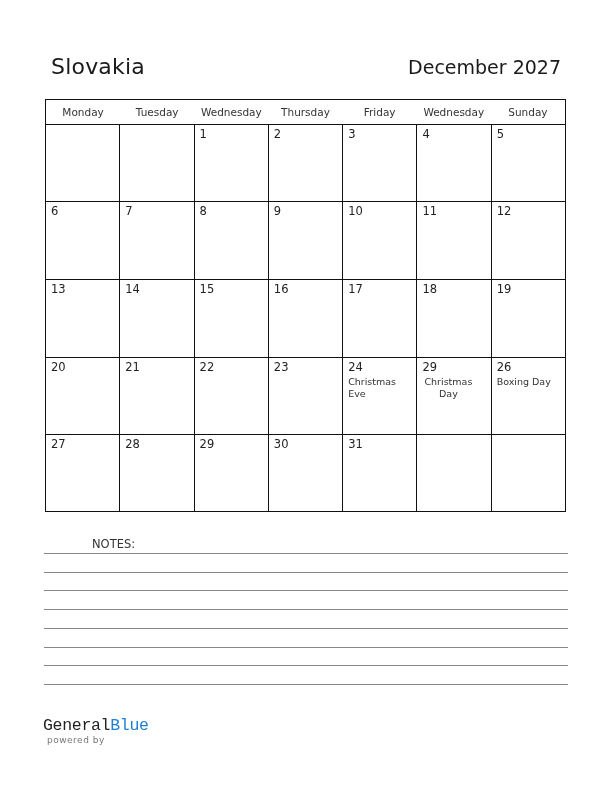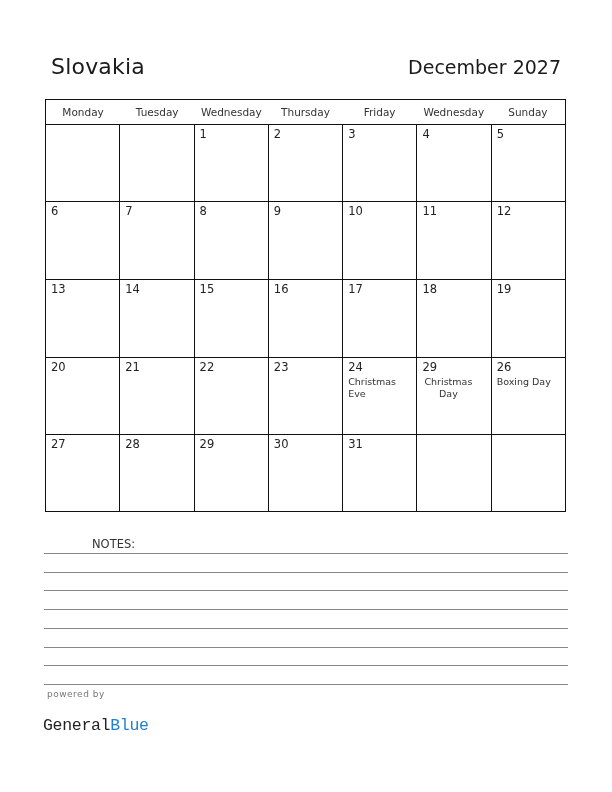--- a/index.html
+++ b/index.html
@@ -10,21 +10,21 @@
   .header-row { position: absolute; left: 0; top: 0; width: 519px; height: 24px; border-bottom: 1.5px solid #111; display: flex; }
   .header-cell { flex: 1; text-align: center; font-size: 10.5px; line-height: 24px; color: #333; }
   .week-row { position: absolute; left: 0; width: 519px; height: 77px; display: flex; }
   .day-cell { flex: 1; position: relative; border-right: 1.5px solid #111; box-sizing: border-box; }
   .day-cell:last-child { border-right: none; }
   .row-divider { position: absolute; left: 0; width: 519px; height: 0; border-top: 1.5px solid #111; }
   .day-num { position: absolute; left: 5px; top: 2px; font-size: 11.5px; color: #222; }
   .holiday { position: absolute; left: 5px; top: 18px; right: 3px; font-size: 9.5px; line-height: 12px; color: #333; }
   .notes-label { position: absolute; left: 48px; top: 537px; font-size: 11.5px; color: #333; margin-left: 44px; }
   .note-line { position: absolute; left: 44px; width: 524px; height: 0; border-top: 1px solid #888; }
-  .powered { position: absolute; left: 47px; top: 689px; font-size: 9px; color: #777; letter-spacing: 0.5px; }
+  .powered { position: absolute; left: 47px; top: 735px; font-size: 9px; color: #777; letter-spacing: 0.5px; }
   .brand { position: absolute; left: 43px; top: 716px; font-size: 16.5px; letter-spacing: -0.3px; font-family: Liberation Mono, monospace; }
   .brand .general { color: #222; }
   .brand .blue { color: #1e7fd4; }
 </style>
 </head>
 <body>
 
 <div class="title-country">Slovakia</div>
 <div class="title-month">December 2027</div>
 

